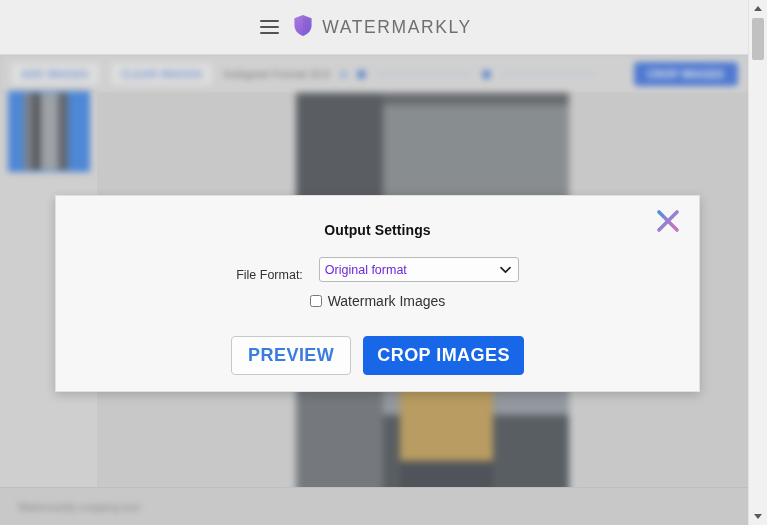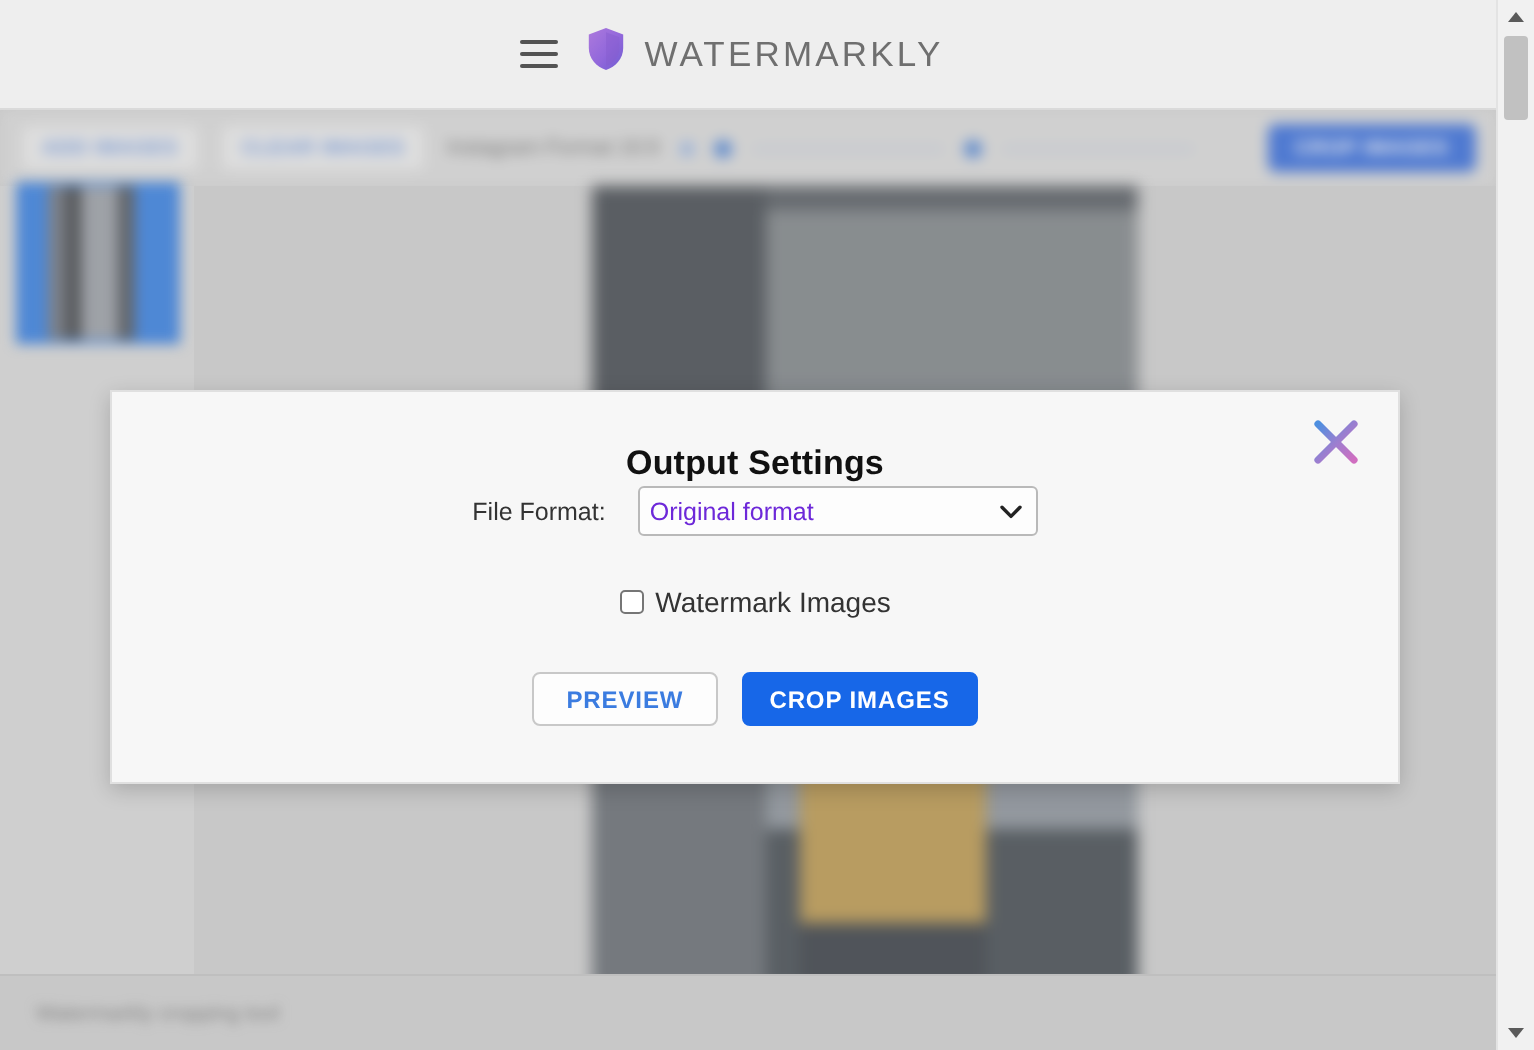--- a/index.html
+++ b/index.html
@@ -270,32 +270,32 @@
     background: transparent;
     border: none;
     padding: 0;
   }
 
   #modal-title {
     position: absolute;
     left: 0; right: 0;
     top: 26px;
     text-align: center;
-    font-size: 17px;
+    font-size: 14px;
     font-weight: bold;
     color: #111;
     letter-spacing: .1px;
   }
 
   #format-row {
     position: absolute;
     left: 0; right: 0;
-    top: 47px;
-    display: flex;
-    align-items: center;
+    top: 61px;
+    display: flex;
+    align-items: flex-end;
     justify-content: center;
     gap: 16px;
   }
   #format-label {
     font-size: 12.5px;
     color: #333;
   }
   #format-select {
     width: 200px;
     height: 25px;
@@ -349,23 +349,23 @@
   #modal-actions {
     position: absolute;
     left: 0; right: 0;
     top: 140px;
     display: flex;
     align-items: center;
     justify-content: center;
     gap: 12px;
   }
   .btn {
-    height: 27px;
+    height: 39px;
     border-radius: 4px;
-    font-size: 12px;
+    font-size: 18px;
     font-weight: bold;
     letter-spacing: .45px;
     cursor: pointer;
     display: inline-flex;
     align-items: center;
     justify-content: center;
     font-family: "Liberation Sans", sans-serif;
     box-sizing: border-box;
   }
   #btn-preview {

